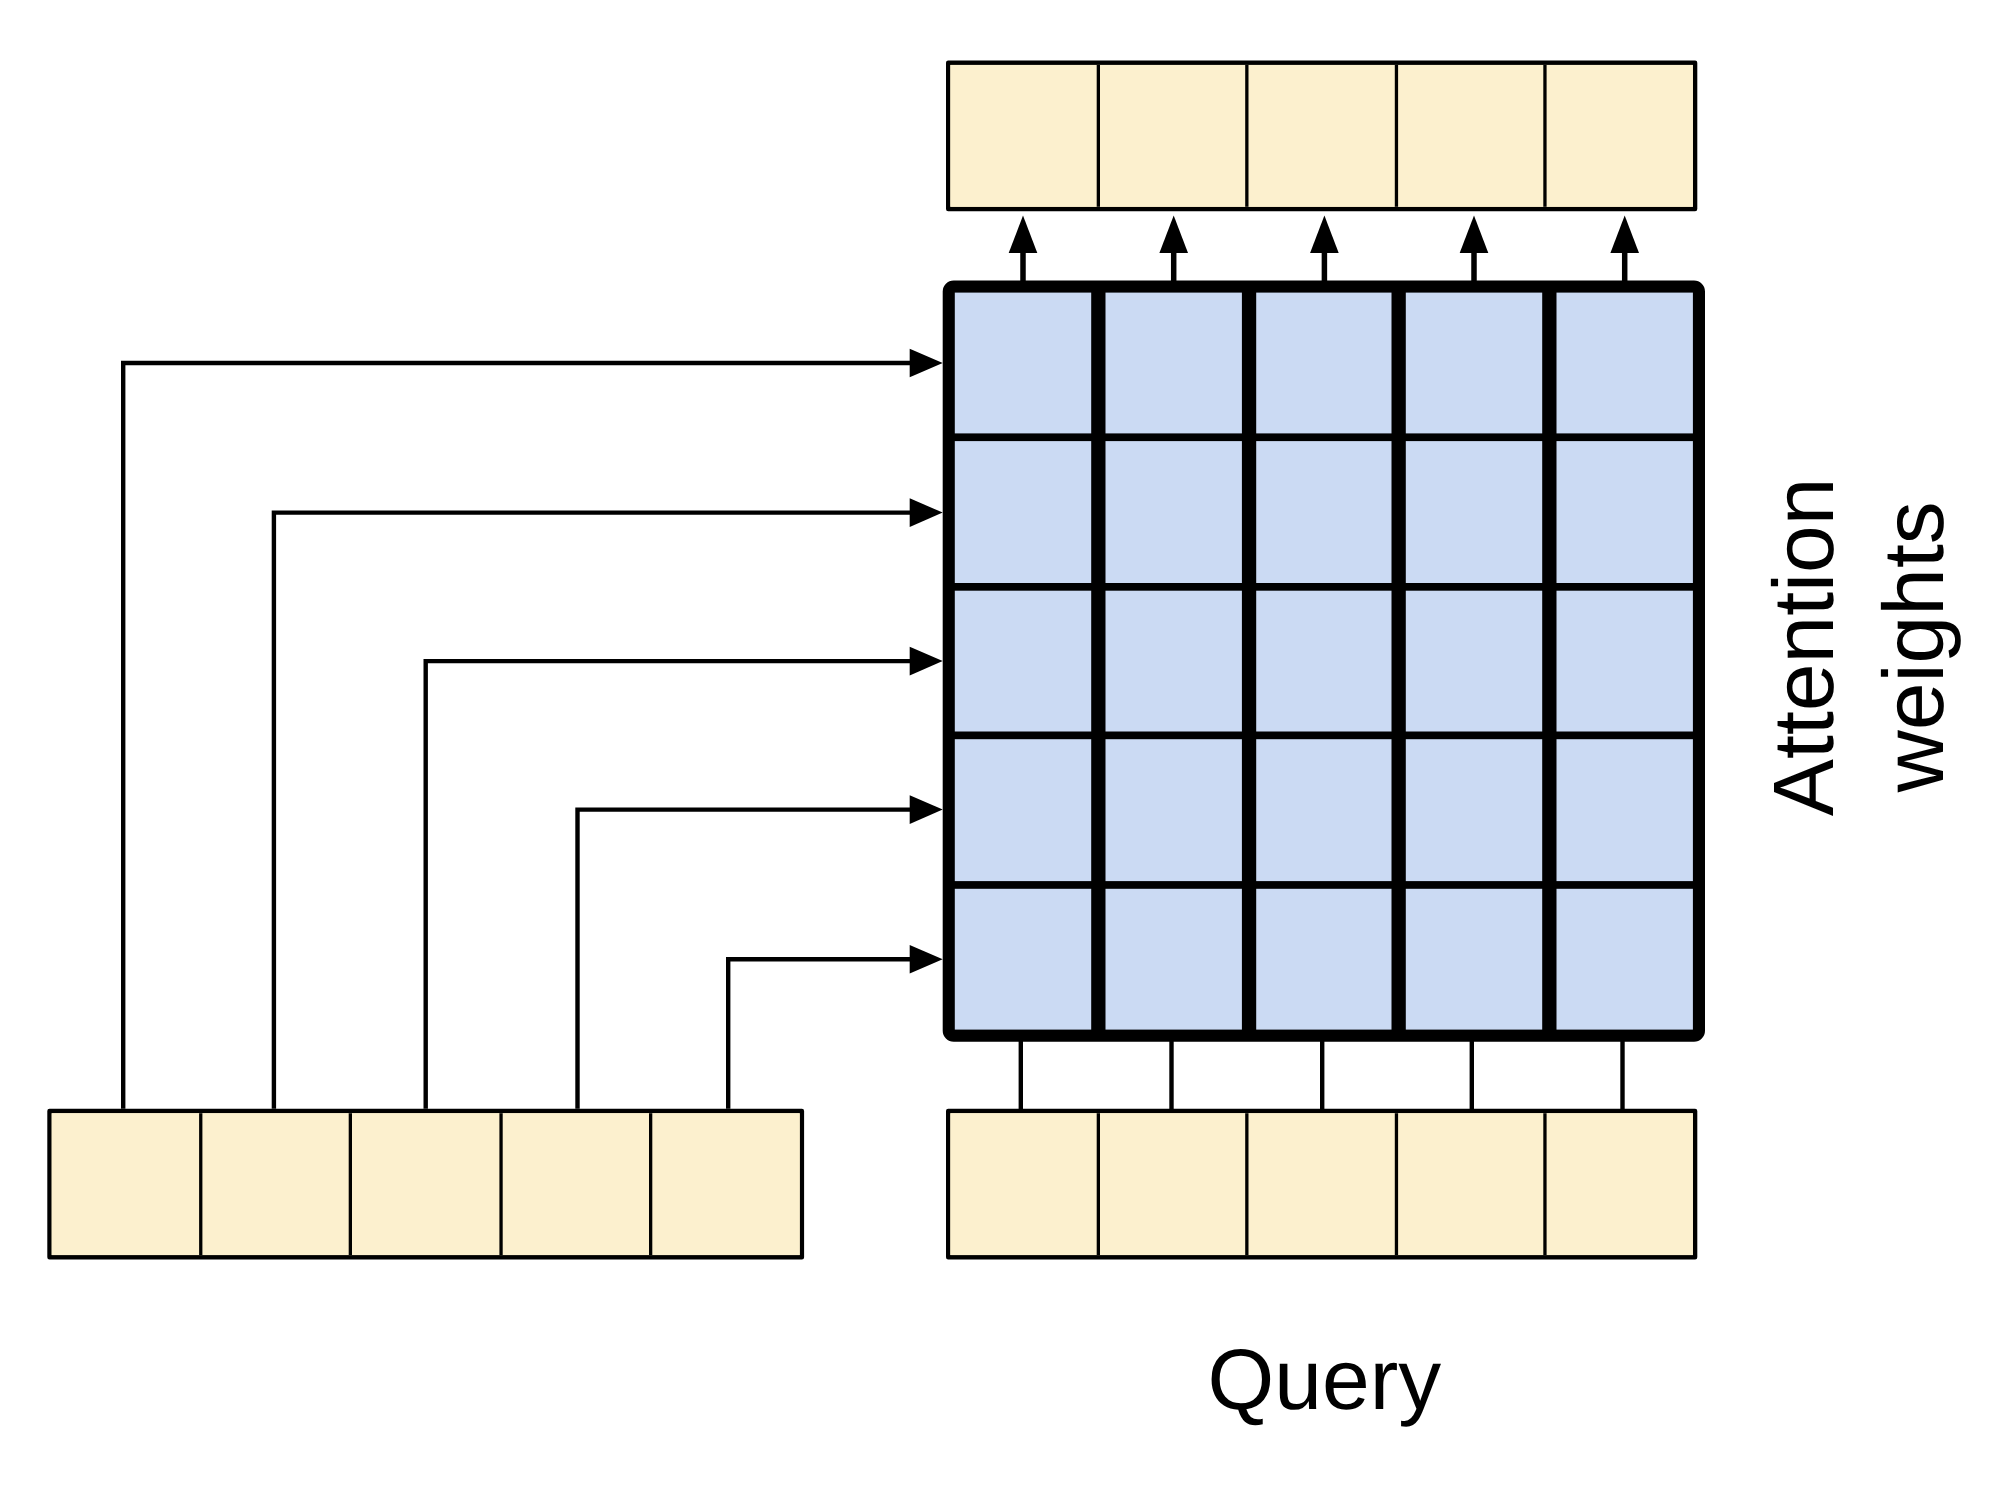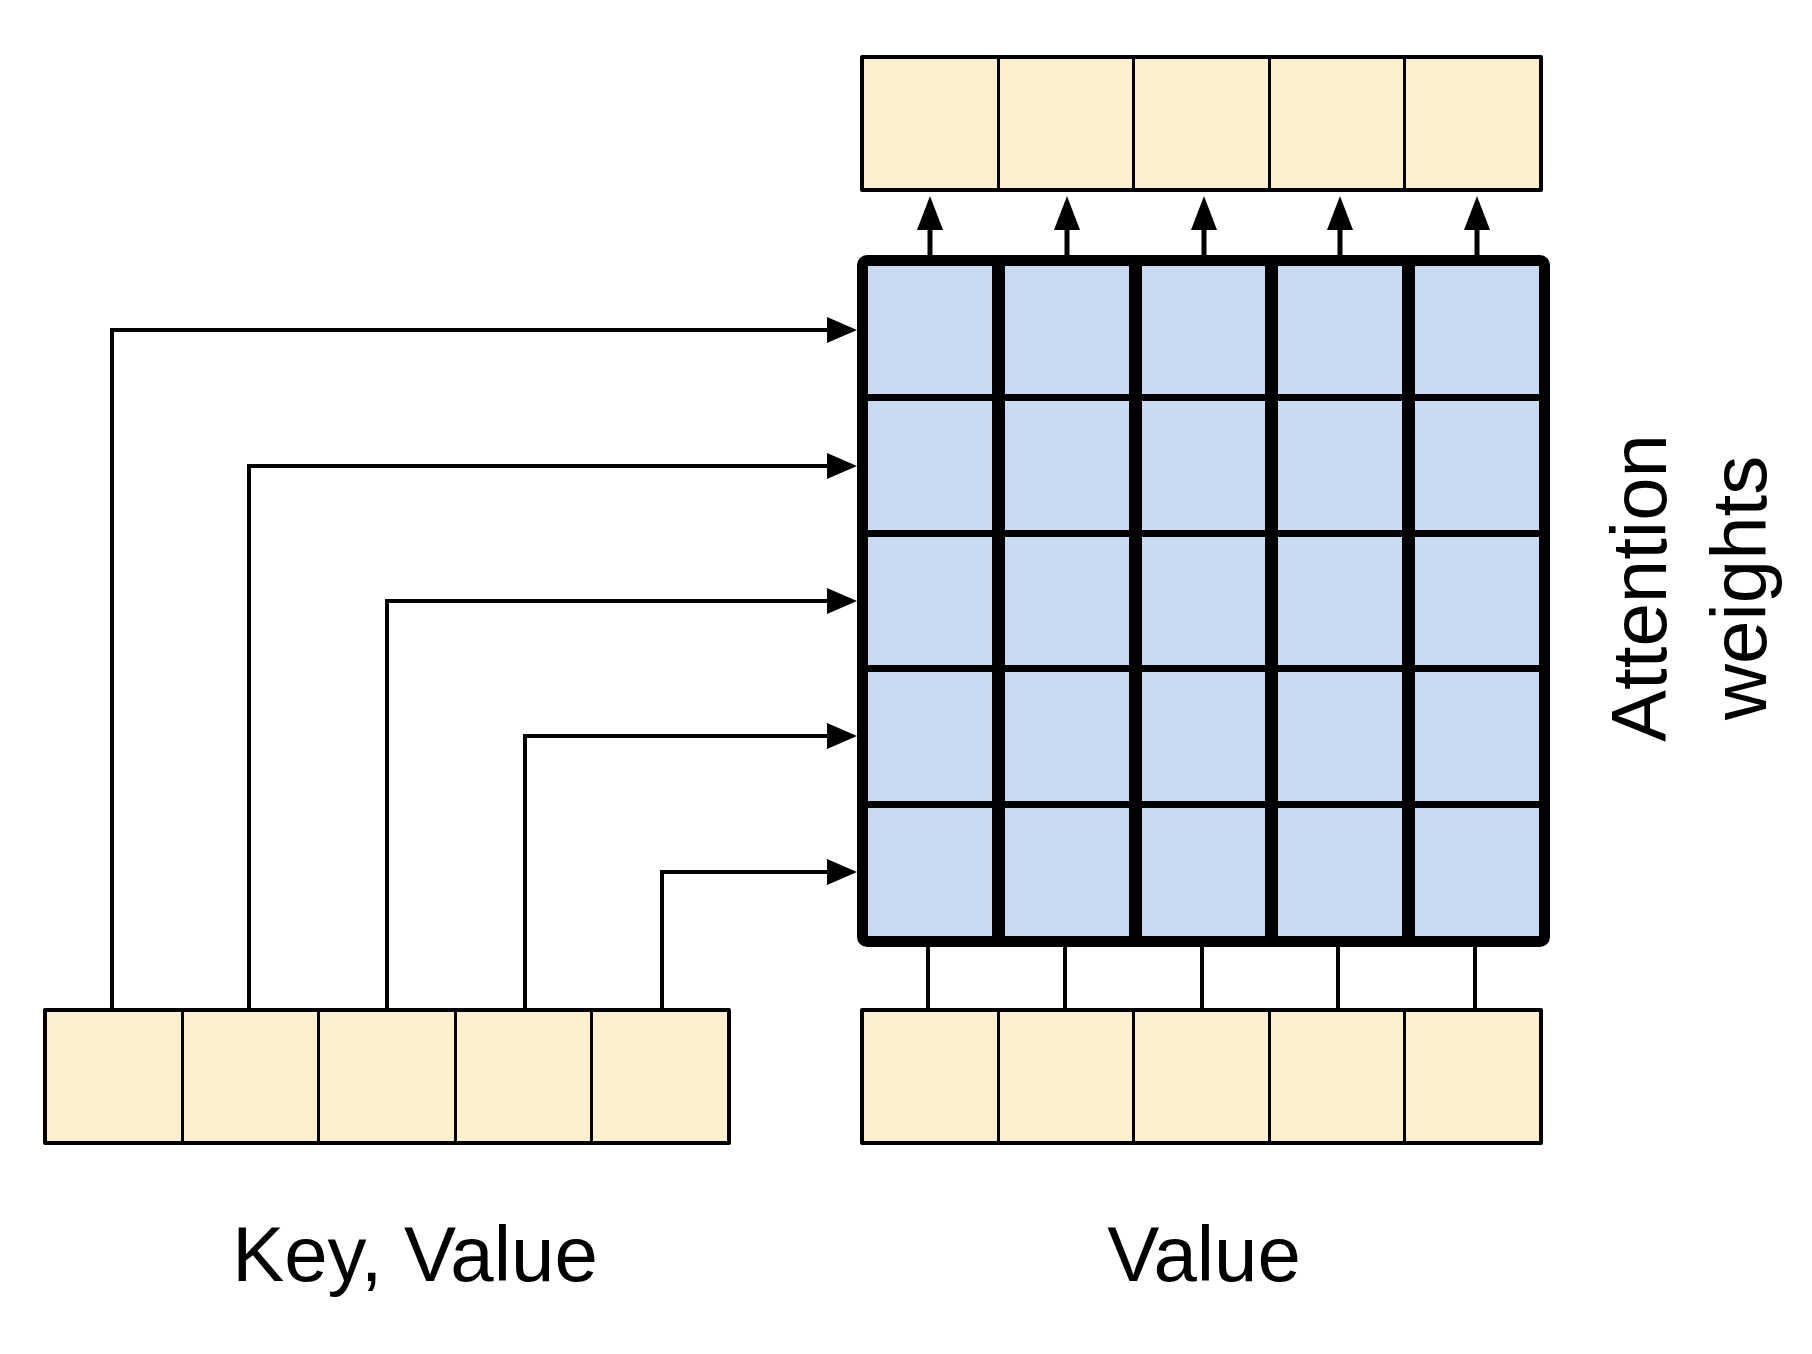--- a/index.html
+++ b/index.html
@@ -172,19 +172,18 @@
     </div>
 
   <div class="token-row" id="kv-row">
       <div class="cell"></div>
       <div class="cell"></div>
       <div class="cell"></div>
       <div class="cell"></div>
       <div class="cell"></div>
     </div>
 
-  <div class="big-label" id="kv-label">Key, Value</div>
 
-  <div class="big-label" id="query-label">Value</div>
+  <div class="big-label" id="query-label">Query</div>
 
   <div class="big-label" id="attn-label">Attention
 weights</div>
 </div>
 
 </body></html>

